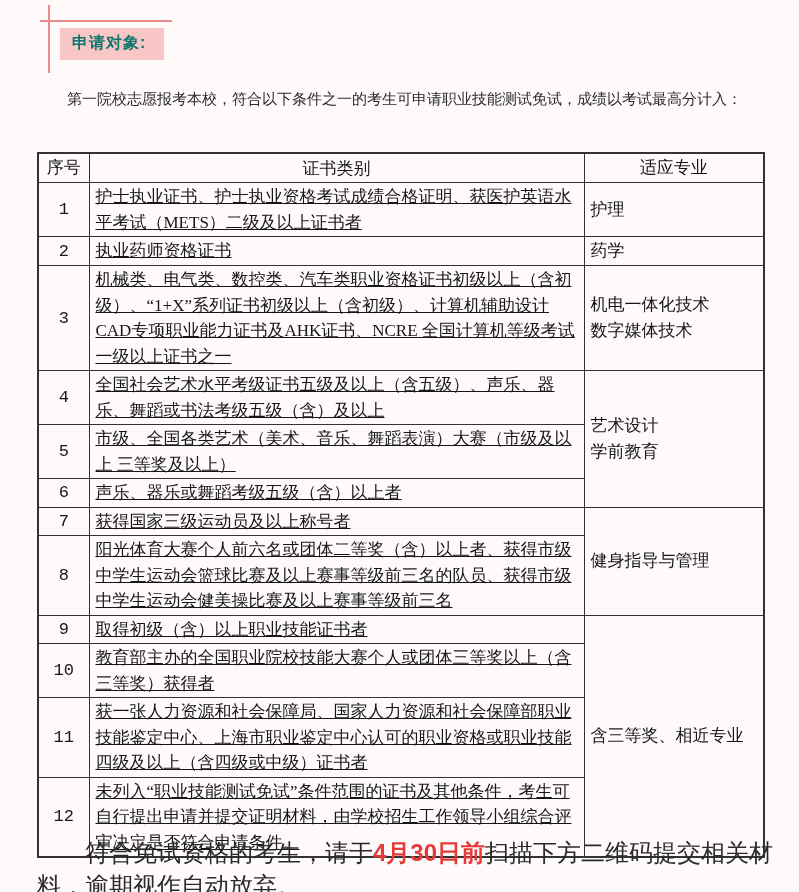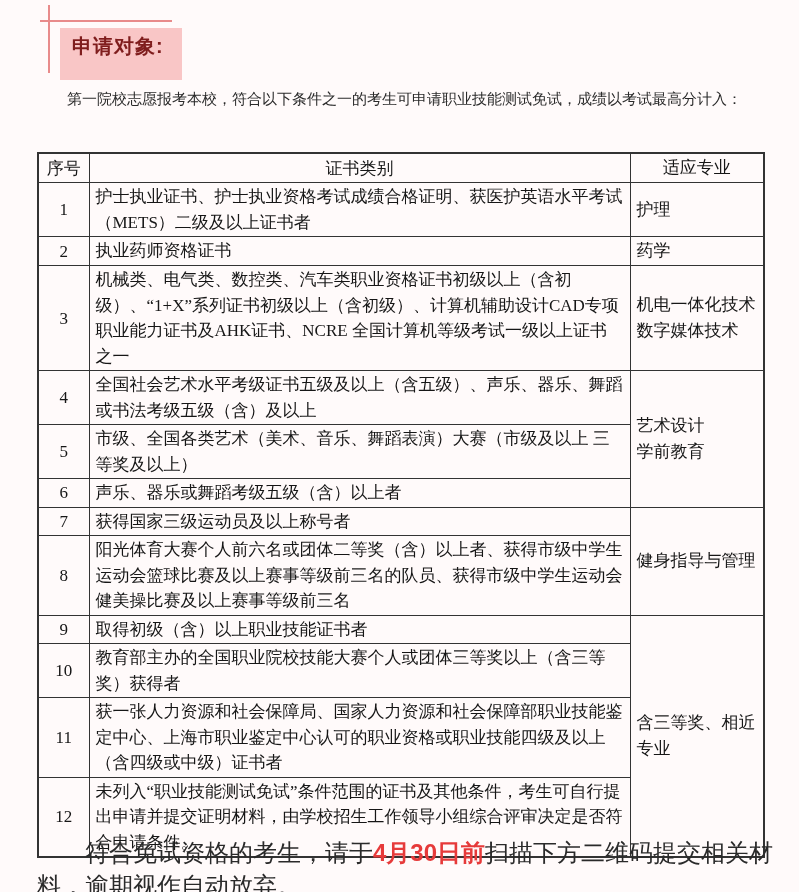--- a/index.html
+++ b/index.html
@@ -25,23 +25,23 @@
     background: var(--crop-mark);
   }
   .crop-h {
     position: absolute; left: 40px; top: 20px;
     width: 132px; height: 2px;
     background: var(--crop-mark);
   }
   .badge {
     position: absolute; left: 60px; top: 28px;
     background: var(--accent-pink);
-    padding: 5px 18px 20px 12px;
-    font-size: 20px; font-weight: bold;
-    color: #7f1d1d;
+    padding: 5px 18px 6px 12px;
+    font-size: 16px; font-weight: bold;
+    color: #0f766e;
     letter-spacing: 1px;
   }
   .intro {
     position: absolute; left: 37px; top: 82px;
     width: 732px;
     font-size: 15px; line-height: 33px;
     text-indent: 2em;
     color: #2a2a2a;
   }
   table.cert-table {
@@ -61,27 +61,29 @@
     text-align: center;
     height: 28px;
     padding: 1px 4px;
   }
   .cert-table td { vertical-align: middle; }
   .col-no {
     width: 51px;
     text-align: center;
     padding: 1px 2px;
     line-height: 25px;
+    font-family: Liberation Mono, monospace;
   }
   .col-cert {
     padding: 1px 6px;
     line-height: 25.5px;
+    text-decoration: underline;
   }
   .col-major {
-    width: 134px;
+    width: 180px;
     padding: 1px 6px;
     line-height: 26px;
     white-space: pre-line;
     margin-top: 30px;
   }
   .footer {
     position: absolute; left: 37px; top: 836px;
     width: 740px;
     font-size: 24px; line-height: 33px;
     text-indent: 2em;

